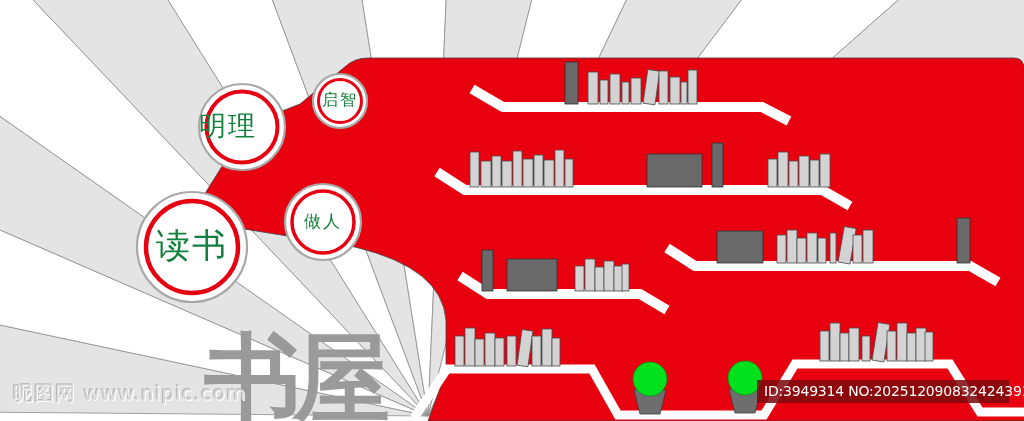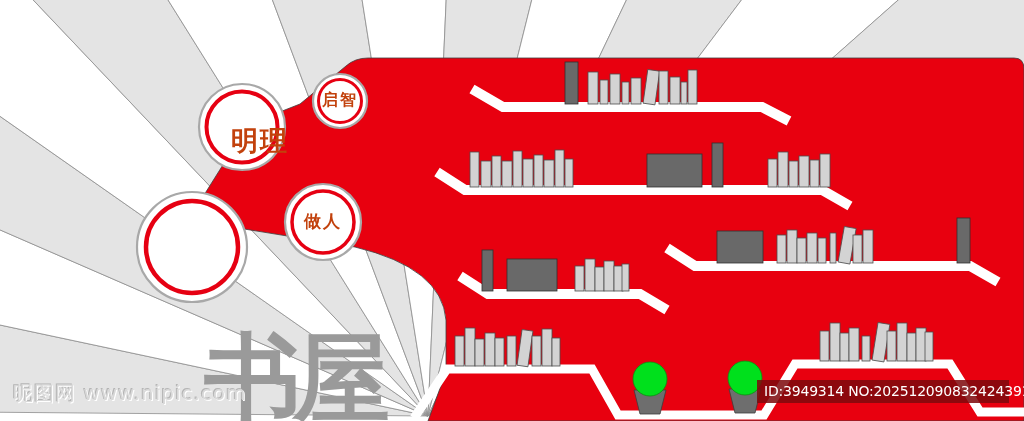--- a/index.html
+++ b/index.html
@@ -1,20 +1,20 @@
 <!DOCTYPE html>
 <html><head>
 <meta charset="utf-8">
 <style>
   html,body{margin:0;padding:0;background:#fff;}
   #stage{position:relative;width:1024px;height:421px;overflow:hidden;background:#fff;
          font-family:"DejaVu Sans","Liberation Sans",sans-serif;}
   #artwork{position:absolute;left:0;top:0;width:1024px;height:421px;z-index:1;}
   .badge-label{position:absolute;z-index:3;transform:translate(-50%,-52%);
-    font-weight:bold;color:#c2410c;white-space:nowrap;letter-spacing:2px;}
+    font-weight:normal;color:#15803d;white-space:nowrap;letter-spacing:2px;}
   #main-title{position:absolute;left:204px;top:330px;z-index:2;
     font-size:97px;font-weight:bold;color:#9a9a9a;letter-spacing:-8px;line-height:1.0;}
   #watermark{position:absolute;left:13px;top:380px;z-index:4;
     font-size:20px;font-weight:normal;color:#d8d8d8;letter-spacing:1px;
     text-shadow:1px 1px 0 #ffffff,-1px -1px 0 #b5b5b5;}
   #id-bar{position:absolute;left:757px;top:380px;width:252px;height:23px;z-index:5;
     background:rgba(126,9,13,0.86);color:#ffffff;font-size:14px;line-height:23px;
     padding-left:7px;letter-spacing:-0.2px;white-space:nowrap;box-sizing:border-box;}
 </style>
 </head>
@@ -117,20 +117,21 @@
       <circle cx="192" cy="247" r="55" fill="#ffffff" stroke="#a8a8a8" stroke-width="2.2"></circle>
       <circle cx="192" cy="247" r="46" fill="none" stroke="#e60012" stroke-width="4.5"></circle>
       <circle cx="242" cy="127" r="43" fill="#ffffff" stroke="#a8a8a8" stroke-width="2.2"></circle>
       <circle cx="242" cy="127" r="35.5" fill="none" stroke="#e60012" stroke-width="4"></circle>
       <circle cx="323" cy="222" r="38" fill="#ffffff" stroke="#a8a8a8" stroke-width="2.2"></circle>
       <circle cx="323" cy="222" r="31" fill="none" stroke="#e60012" stroke-width="3.5"></circle>
       <circle cx="340" cy="101" r="27" fill="#ffffff" stroke="#a8a8a8" stroke-width="2.2"></circle>
       <circle cx="340" cy="101" r="21.5" fill="none" stroke="#e60012" stroke-width="3"></circle>
     </svg>
 
-  <div class="badge-label" id="label-1" style="left: 260px; top: 127px; font-size: 27px; margin-top: 15px;">明理</div>
+  <div class="badge-label" id="label-0" style="left: 192px; top: 247px; font-size: 34px;">读书</div>
+  <div class="badge-label" id="label-1" style="left: 228px; top: 127px; font-size: 27px;">明理</div>
   <div class="badge-label" id="label-2" style="left: 323px; top: 222px; font-size: 17px;">做人</div>
   <div class="badge-label" id="label-3" style="left: 340px; top: 101px; font-size: 16px;">启智</div>
 
   <div id="main-title">书屋</div>
   <div id="watermark">昵图网 www.nipic.com</div>
   <div id="id-bar">ID:3949314 NO:20251209083242439108</div>
 </div>
 
 </body></html>

